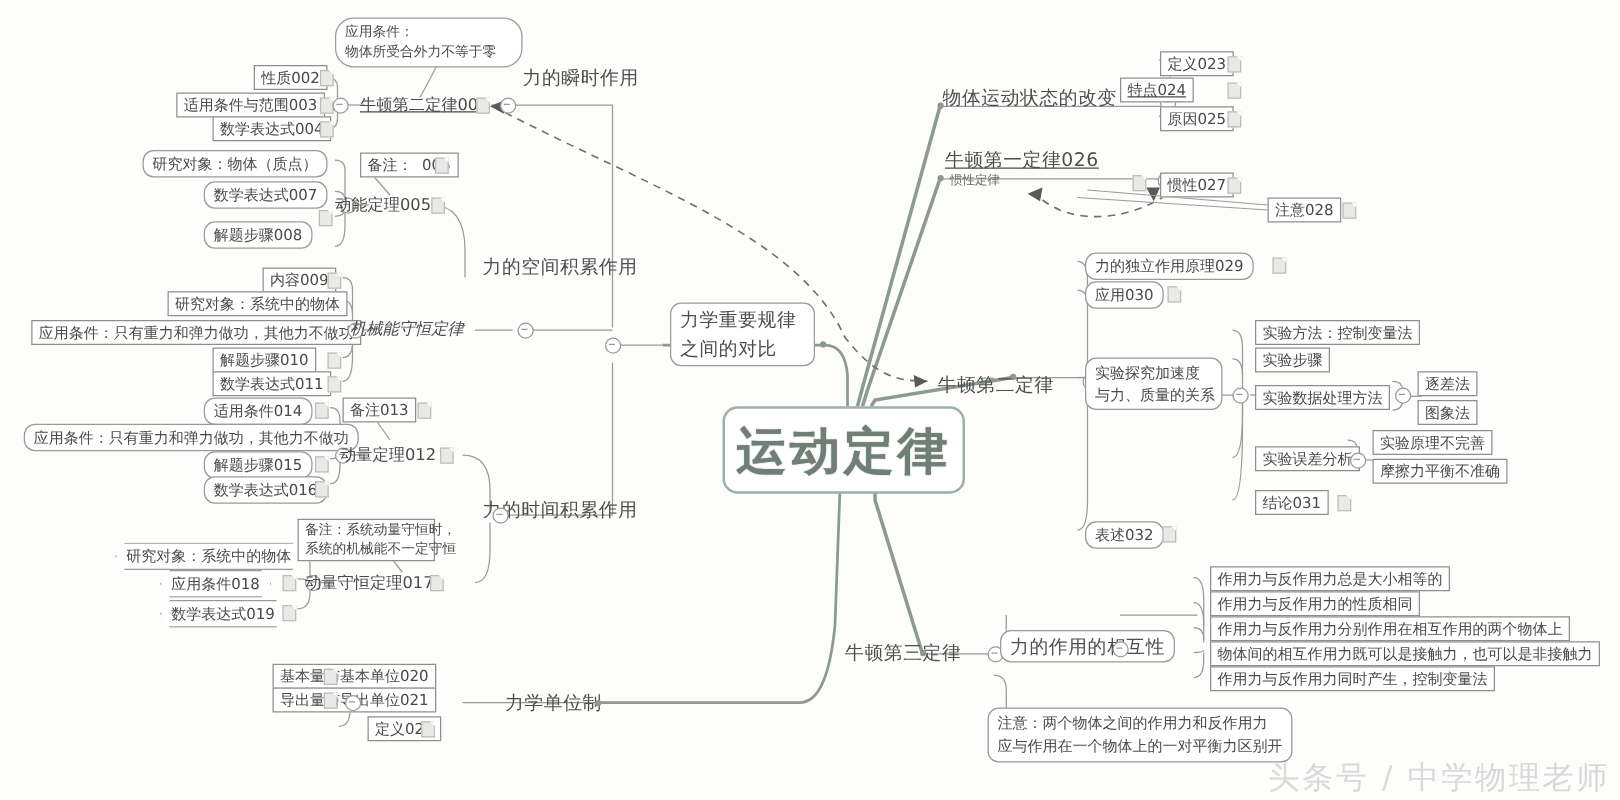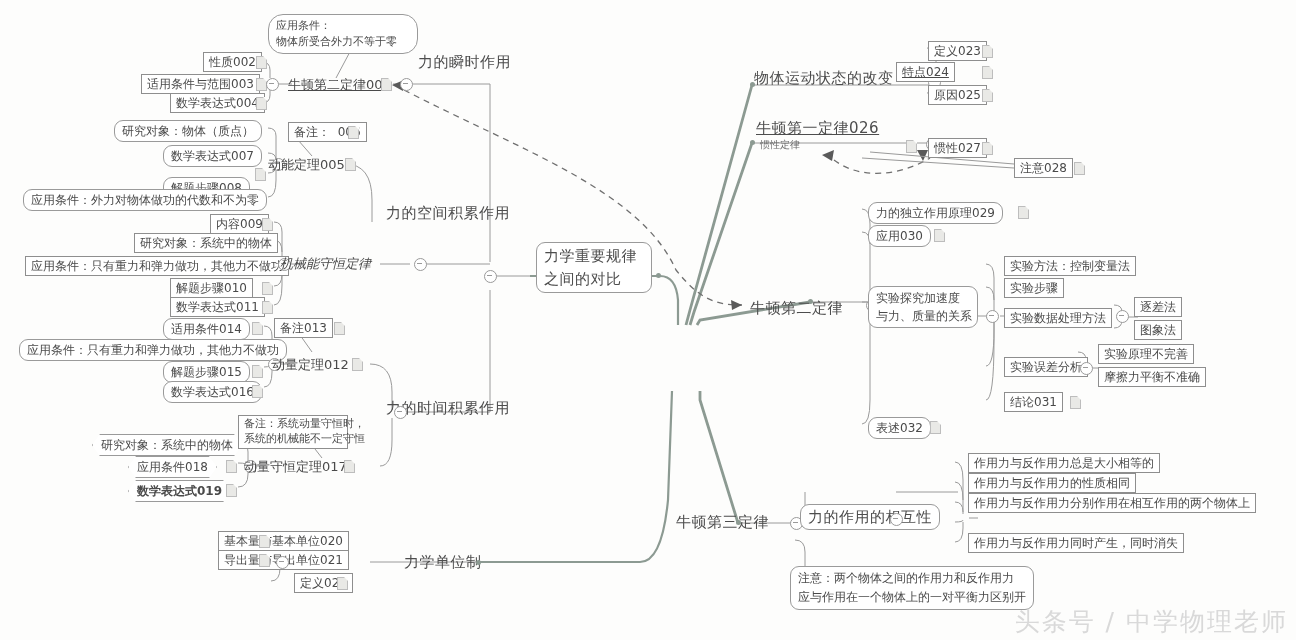--- a/index.html
+++ b/index.html
@@ -201,21 +201,20 @@
   <div class="noteicon" style="left:256px;top:78px;"></div>
   <div class="noteicon" style="left:256px;top:97px;"></div>
   <div class="knob" style="left:266px;top:78px;"></div>
   <div class="node plain big" style="left:288px;top:76px;text-decoration:underline;">牛顿第二定律001</div>
   <div class="noteicon" style="left:381px;top:78px;"></div>
   <div class="knob" style="left:400px;top:78px;"></div>
 
   <div class="node pill" style="left:114px;top:120px;">研究对象：物体（质点）</div>
   <div class="node pill" style="left:163px;top:145px;">数学表达式007</div>
   <div class="node pill" style="left:163px;top:165px;margin-top:12px;">解题步骤008</div>
-  <div class="node pill" style="left:23px;top:189px;">应用条件：外力对物体做功的代数和不为零</div>
   <div class="noteicon" style="left:255px;top:168px;"></div>
   <div class="knob" style="left:272px;top:158px;"></div>
   <div class="node rect" style="left:288px;top:122px;">备注：  006</div>
   <div class="noteicon" style="left:348px;top:126px;"></div>
   <div class="node plain big" style="left:268px;top:156px;">动能定理005</div>
   <div class="noteicon" style="left:345px;top:158px;"></div>
 
   <div class="node rect" style="left:210px;top:214px;">内容009</div>
   <div class="node rect" style="left:134px;top:233px;">研究对象：系统中的物体</div>
   <div class="node rect" style="left:25px;top:256px;">应用条件：只有重力和弹力做功，其他力不做功</div>
@@ -235,21 +234,21 @@
   <div class="noteicon" style="left:252px;top:365px;"></div>
   <div class="noteicon" style="left:252px;top:385px;"></div>
   <div class="knob" style="left:268px;top:358px;"></div>
   <div class="node rect" style="left:274px;top:318px;">备注013</div>
   <div class="noteicon" style="left:334px;top:322px;"></div>
   <div class="node plain big" style="left:272px;top:356px;">动量定理012</div>
   <div class="noteicon" style="left:352px;top:358px;"></div>
 
   <div class="node hex" style="left:92px;top:434px;">研究对象：系统中的物体</div>
   <div class="node hex" style="left:128px;top:456px;">应用条件018</div>
-  <div class="node hex" style="left:128px;top:480px;font-weight:bold;">数学表达式019</div>
+  <div class="node hex" style="left:128px;top:480px;">数学表达式019</div>
   <div class="noteicon" style="left:226px;top:460px;"></div>
   <div class="noteicon" style="left:226px;top:484px;"></div>
   <div class="knob" style="left:244px;top:460px;"></div>
   <div class="node rect" style="left:238px;top:415px;width:110px;font-size:11px;">备注：系统动量守恒时，
 系统的机械能不一定守恒</div>
   <div class="node plain big" style="left:244px;top:458px;">动量守恒定理017</div>
   <div class="noteicon" style="left:344px;top:460px;"></div>
 
   <div class="node rect" style="left:218px;top:531px;">基本量与基本单位020</div>
   <div class="node rect" style="left:218px;top:550px;">导出量与导出单位021</div>
@@ -265,20 +264,23 @@
   <div class="knob" style="left:414px;top:258px;"></div>
   <div class="knob" style="left:394px;top:406px;"></div>
   <div class="node plain lvl1" style="left:376px;top:552px;margin-left:28px;">力学单位制</div>
   <div class="dot" style="left:476px;top:560px;"></div>
 
   <div class="node pill lvl1" style="left:536px;top:242px;width:116px;line-height:1.5;">力学重要规律
 之间的对比</div>
   <div class="knob" style="left:484px;top:270px;"></div>
   <div class="dot" style="left:656px;top:273px;"></div>
 
+  <div id="root-node">
+    <span class="txt">运动定律</span>
+  </div>
 
   <div class="dot" style="left:750px;top:82px;"></div>
   <div class="node plain lvl1" style="left:754px;top:56px;margin-top:12px;">物体运动状态的改变</div>
   <div class="knob" style="left:928px;top:76px;"></div>
   <div class="node rect" style="left:928px;top:41px;">定义023</div>
   <div class="node rect" style="left:896px;top:62px;text-decoration:underline;">特点024</div>
   <div class="node rect" style="left:928px;top:85px;">原因025</div>
   <div class="noteicon" style="left:982px;top:45px;"></div>
   <div class="noteicon" style="left:982px;top:66px;"></div>
   <div class="noteicon" style="left:982px;top:89px;"></div>
@@ -323,19 +325,20 @@
 
   <div class="dot" style="left:736px;top:520px;"></div>
   <div class="node plain lvl1" style="left:676px;top:512px;">牛顿第三定律</div>
   <div class="knob" style="left:790px;top:517px;"></div>
   <div class="node pill lvl1" style="left:800px;top:504px;">力的作用的相互性</div>
   <div class="knob" style="left:890px;top:513px;"></div>
 
   <div class="node rect" style="left:968px;top:453px;">作用力与反作用力总是大小相等的</div>
   <div class="node rect" style="left:968px;top:473px;">作用力与反作用力的性质相同</div>
   <div class="node rect" style="left:968px;top:493px;">作用力与反作用力分别作用在相互作用的两个物体上</div>
-  <div class="node rect" style="left:968px;top:533px;">作用力与反作用力同时产生，同时消失</div>
+  <div class="node rect" style="left:968px;top:513px;">物体间的相互作用力既可以是接触力，也可以是非接触力</div>
+  <div class="node rect" style="left:968px;top:533px;">作用力与反作用力同时产生，控制变量法</div>
 
   <div class="node pill" style="left:790px;top:566px;line-height:1.6;">注意：两个物体之间的作用力和反作用力
 应与作用在一个物体上的一对平衡力区别开</div>
 
   <div id="watermark">头条号 / 中学物理老师</div>
 </div>
 
 </body></html>

